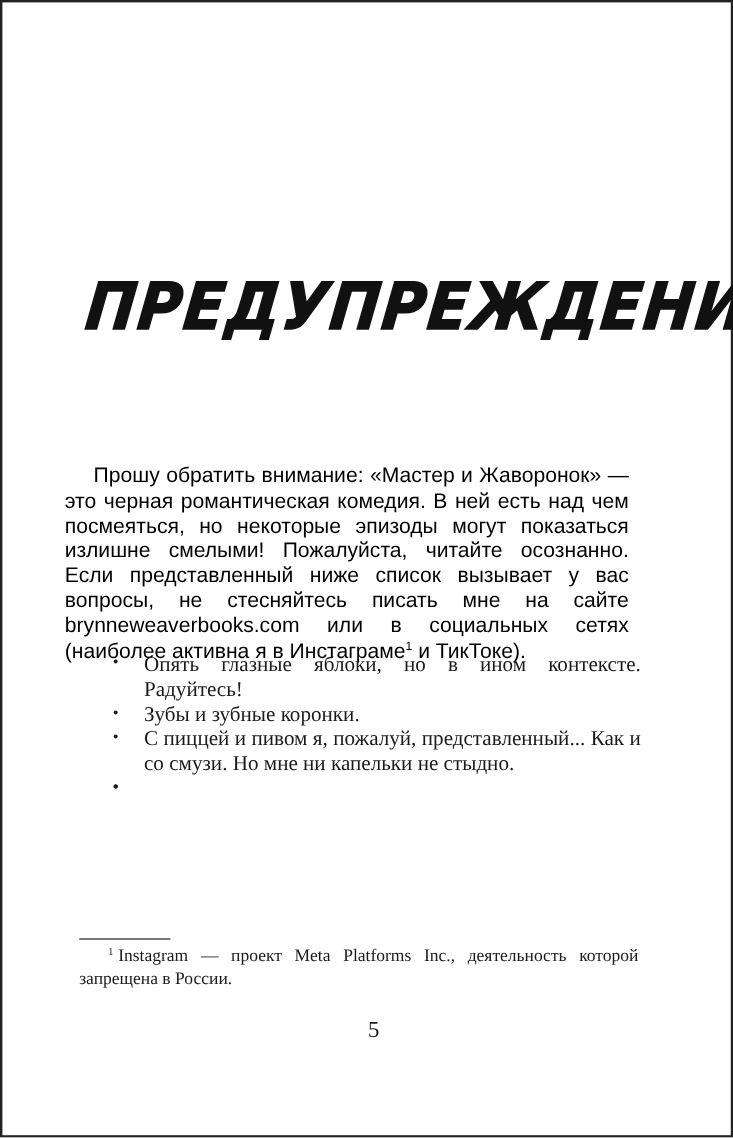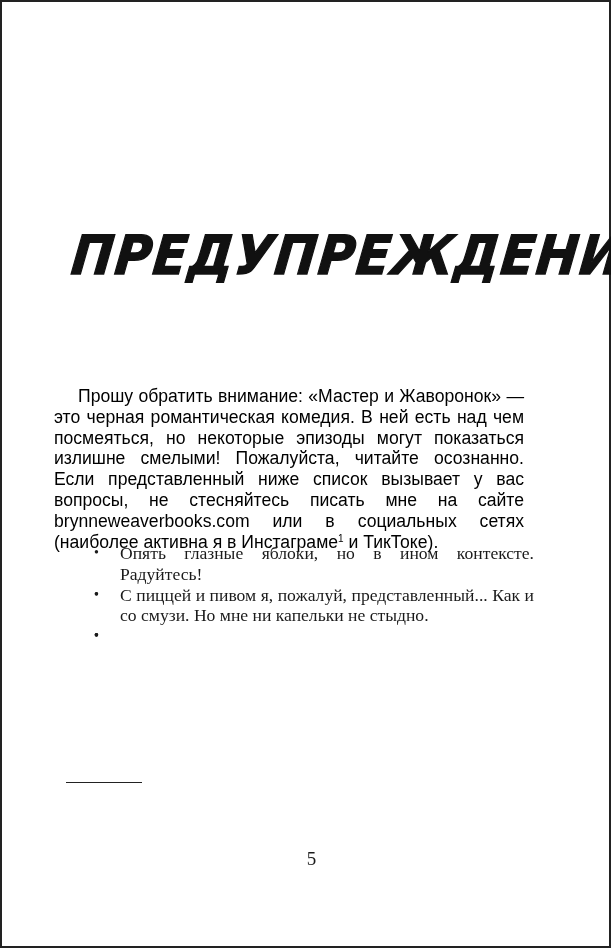--- a/index.html
+++ b/index.html
@@ -132,33 +132,35 @@
 
   <p class="body-text intro"><span>Прошу обратить внимание: «Мастер и Жаворонок» — это черная романтическая комедия. В ней есть над чем посмеяться, но некоторые эпизоды могут показаться излишне смелыми! Пожалуйста, читайте осознанно. Если представленный ниже список вызывает у вас вопросы, не стесняйтесь писать мне на сайте brynneweaverbooks.com или в социальных сетях (наиболее активна я в Инстаграме</span><sup class="fnref">1</sup><span> и ТикТоке).</span></p>
 
   <ul class="list">
     <li>
       <span class="bullet">•</span>
       <span>Опять глазные яблоки, но в ином контексте. Радуйтесь!</span>
     </li>
     <li>
       <span class="bullet">•</span>
+      <span>Зубы и зубные коронки.</span>
     </li>
     <li>
       <span class="bullet">•</span>
       <span>С пиццей и пивом я, пожалуй, представленный... Как и со смузи. Но мне ни капельки не стыдно.</span>
     </li>
     <li>
       <span class="bullet">•</span>
     </li>
     <li>
       <span class="bullet">•</span>
     </li>
     <li>
       <span class="bullet">•</span>
     </li>
   </ul>
 
   <div class="fn-rule"></div>
 
+  <p class="footnote"><span class="fnmark">1</span><span>Instagram — проект Meta Platforms Inc., деятельность которой запрещена в России.</span></p>
 
   <div class="page-number">5</div>
 </div>
 
 </body></html>

